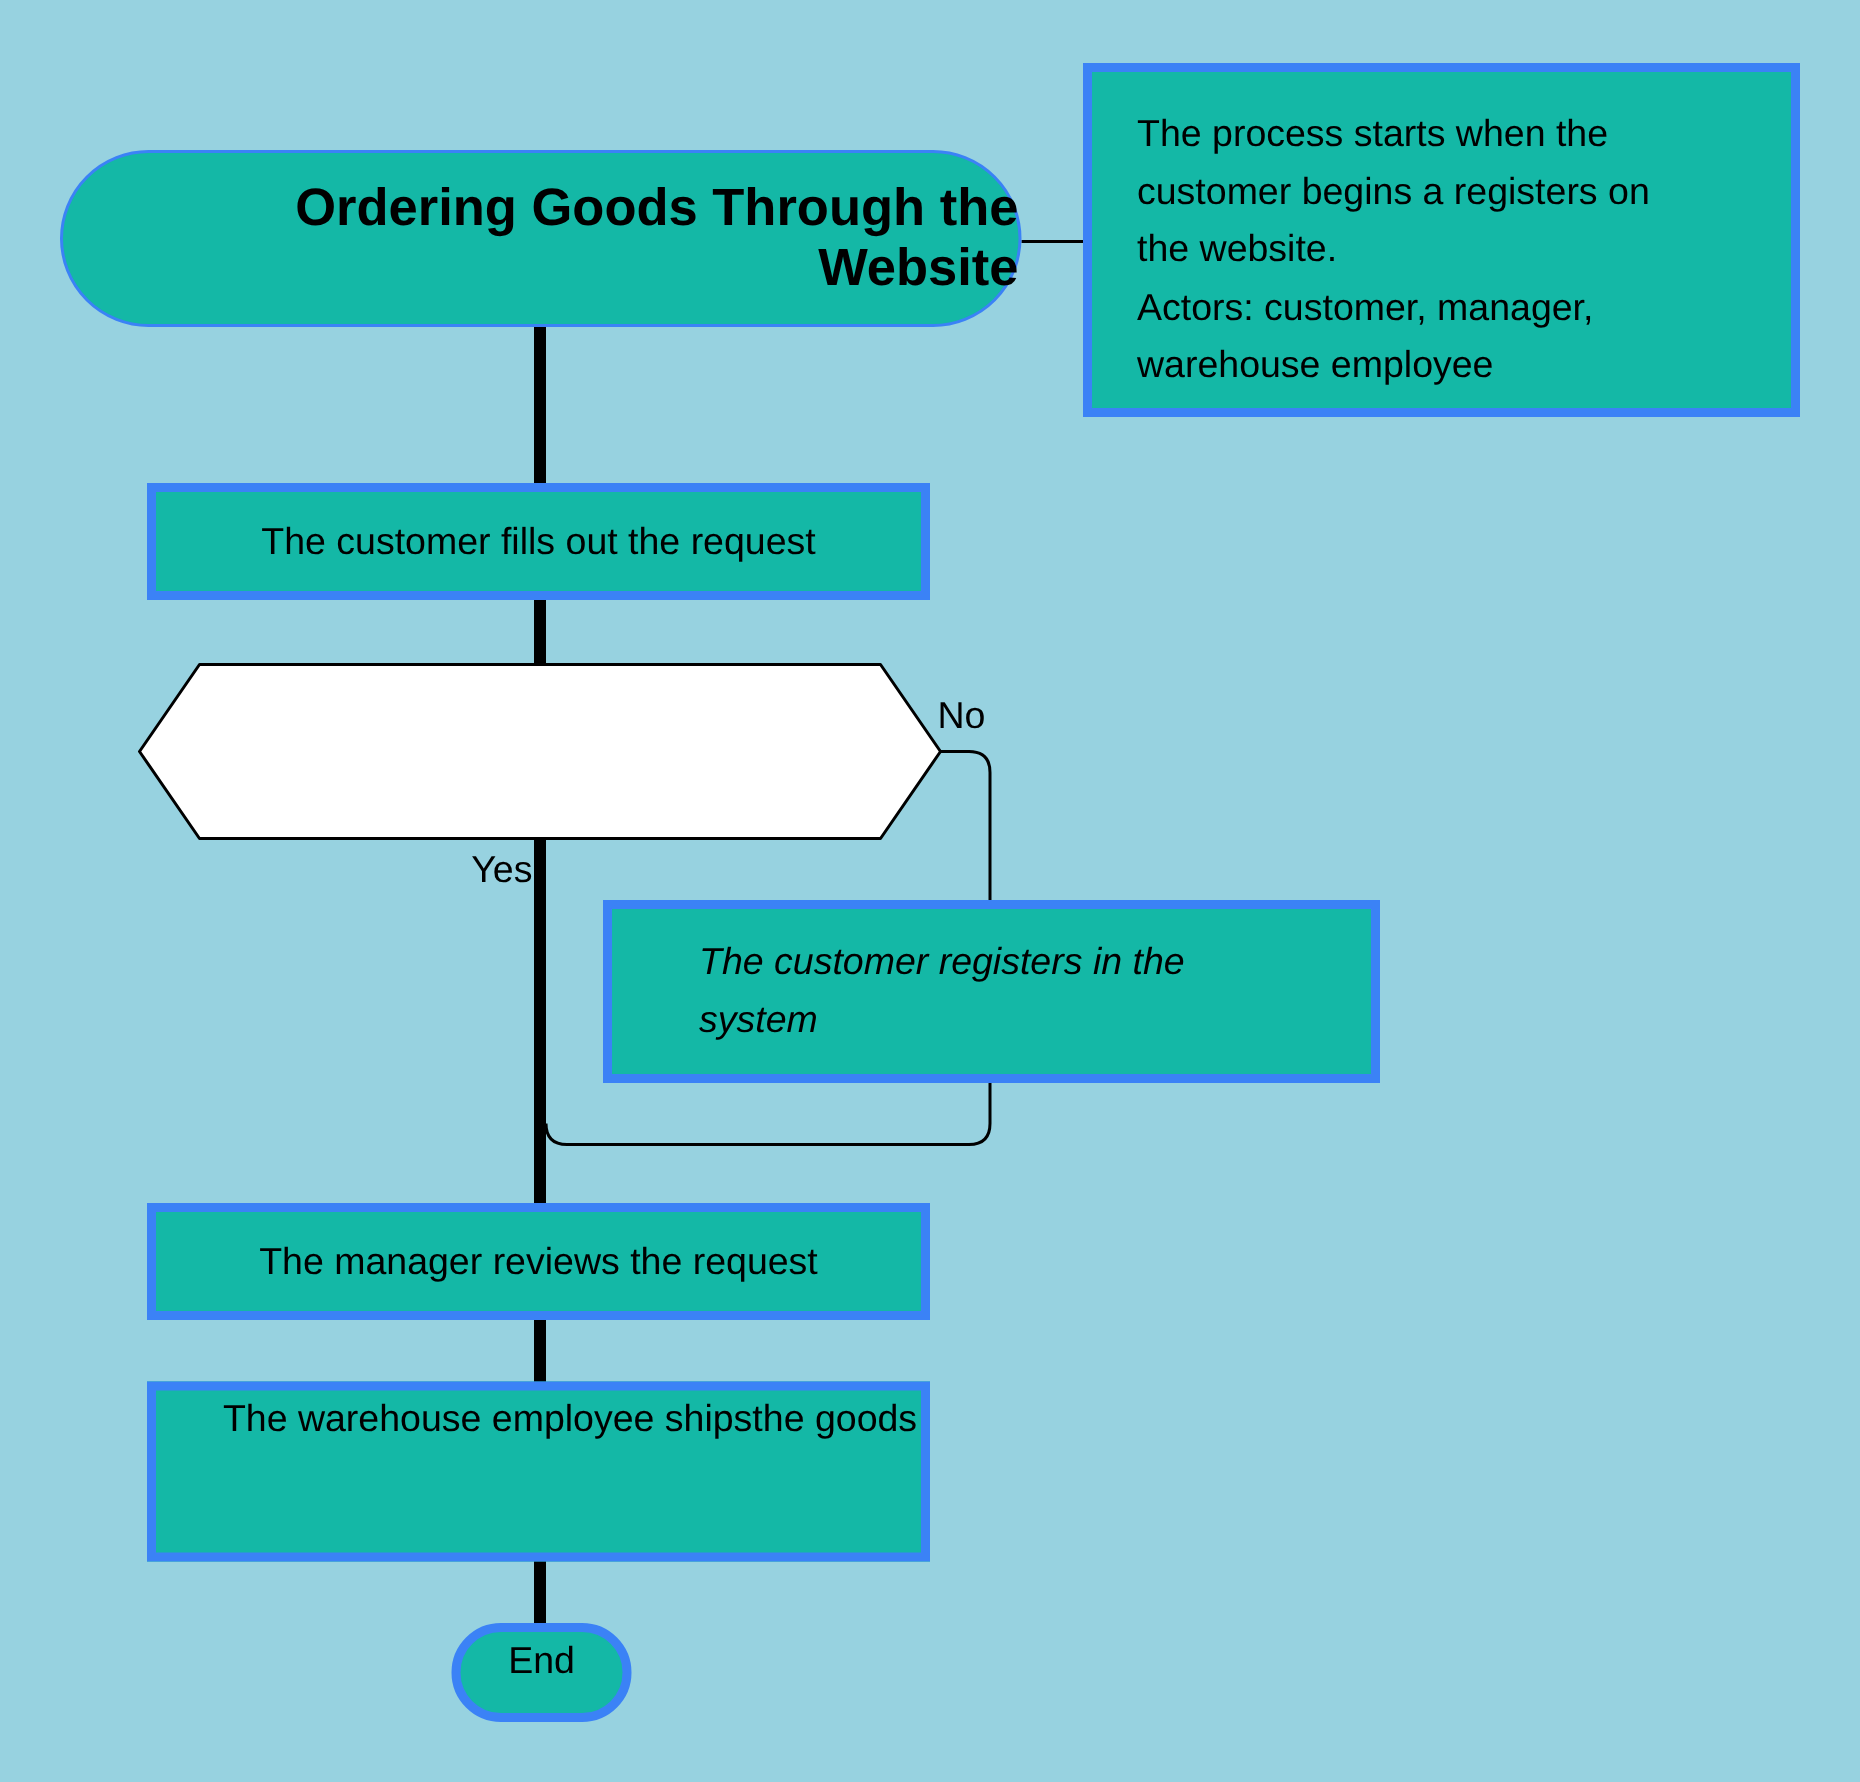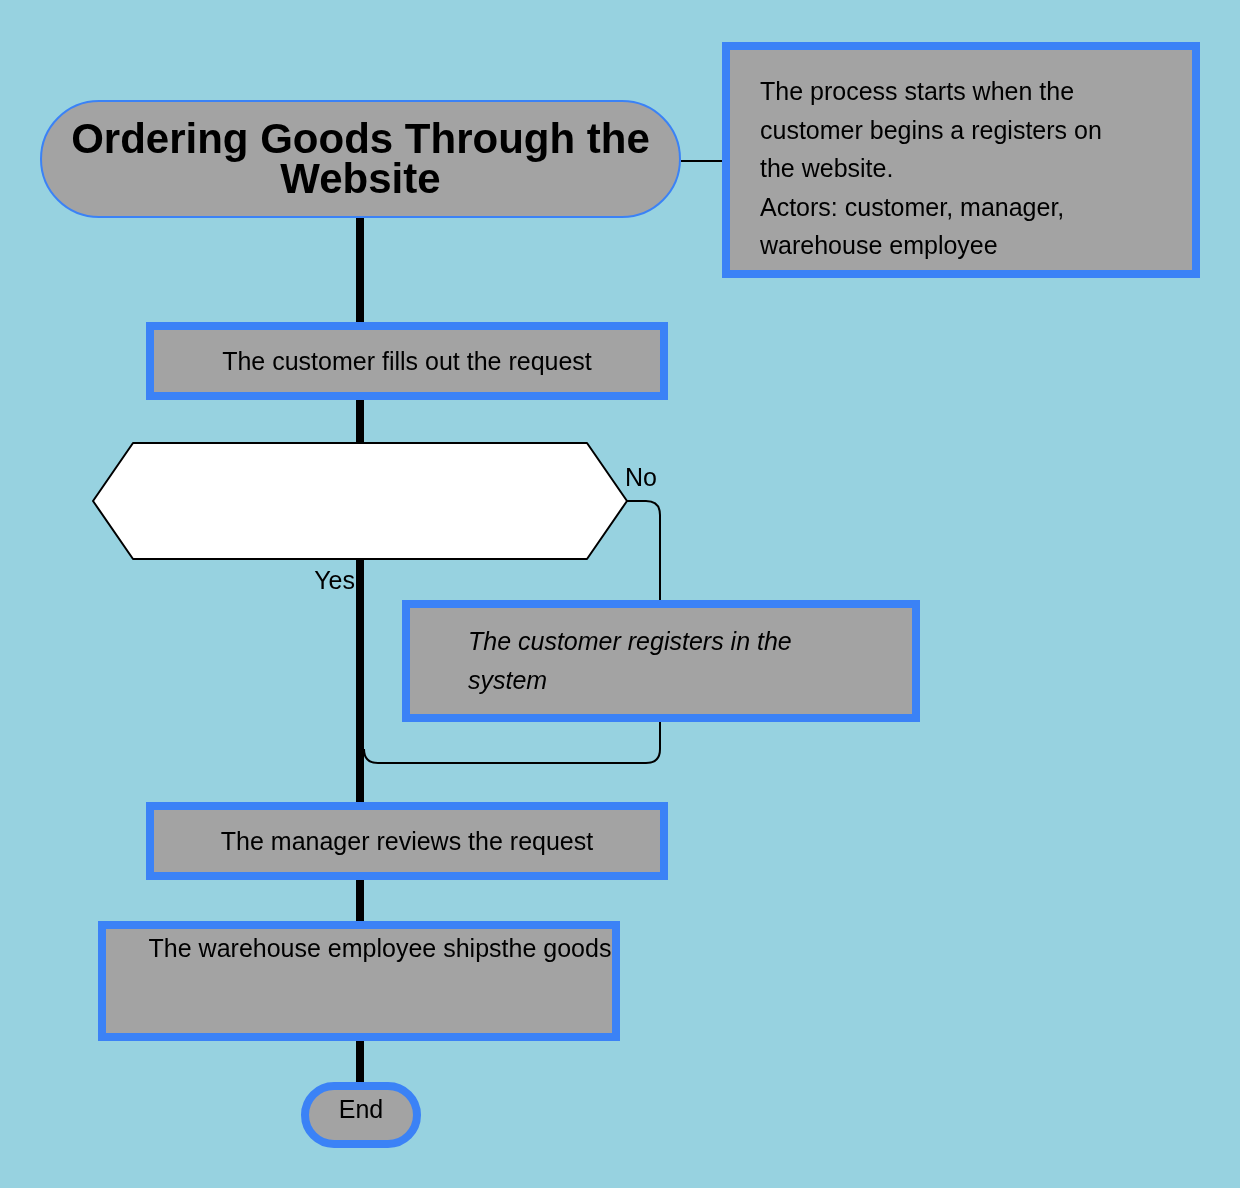--- a/index.html
+++ b/index.html
@@ -19,55 +19,54 @@
   }
   .layer {
     position: absolute;
     left: 0;
     top: 0;
     width: 1240px;
     height: 1188px;
   }
   .node {
     position: absolute;
-    background: #a3a3a3;
-    border: 8px solid #3b82f6;
+    background: #14b8a6;
+    border: 6px solid #3b82f6;
     box-sizing: border-box;
     font-size: 25px;
     line-height: 39px;
   }
   .stadium-start {
     left: 40px;
     top: 100px;
     width: 641px;
     height: 118px;
     border-radius: 59px;
     border-width: 2.5px;
     display: flex;
     flex-direction: column;
     justify-content: center;
-    align-items: center;
-    font-size: 42px;
+    align-items: flex-end;
+    font-size: 35px;
     font-weight: bold;
     line-height: 40px;
     text-align: center;
   }
   .note {
     left: 722px;
     top: 42px;
     width: 478px;
     height: 236px;
     padding: 22px 14px 0 30px;
     line-height: 38.5px;
   }
   .rect-center {
     display: flex;
     justify-content: center;
     align-items: center;
-    margin-left: 48px;
   }
   .rect-fill-request {
     left: 98px;
     top: 322px;
     width: 522px;
     height: 78px;
   }
   .rect-register {
     left: 402px;
     top: 600px;

